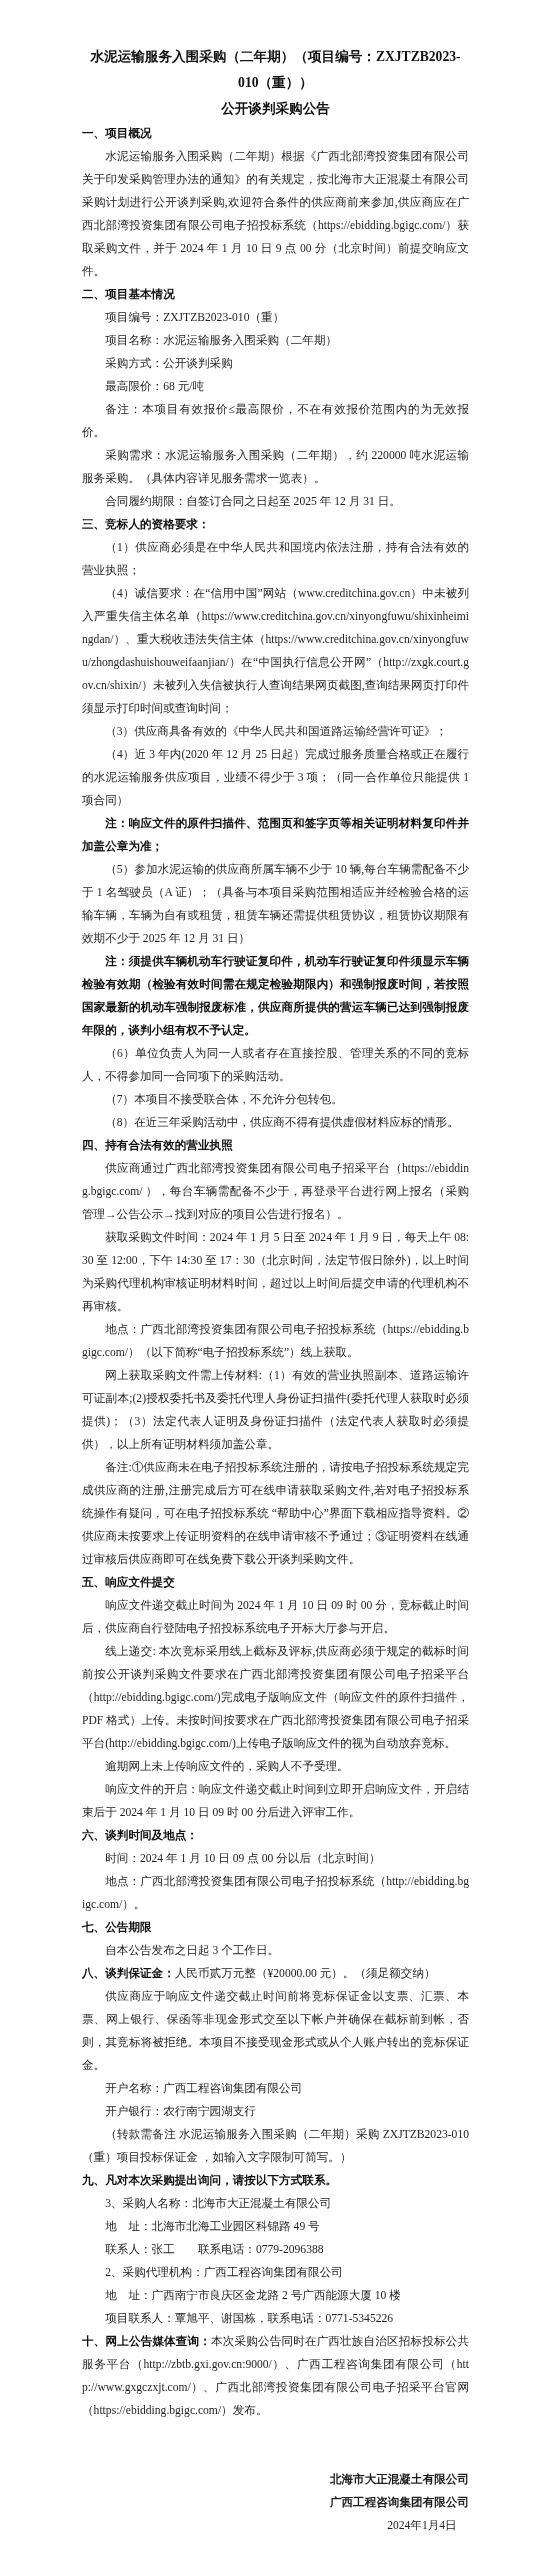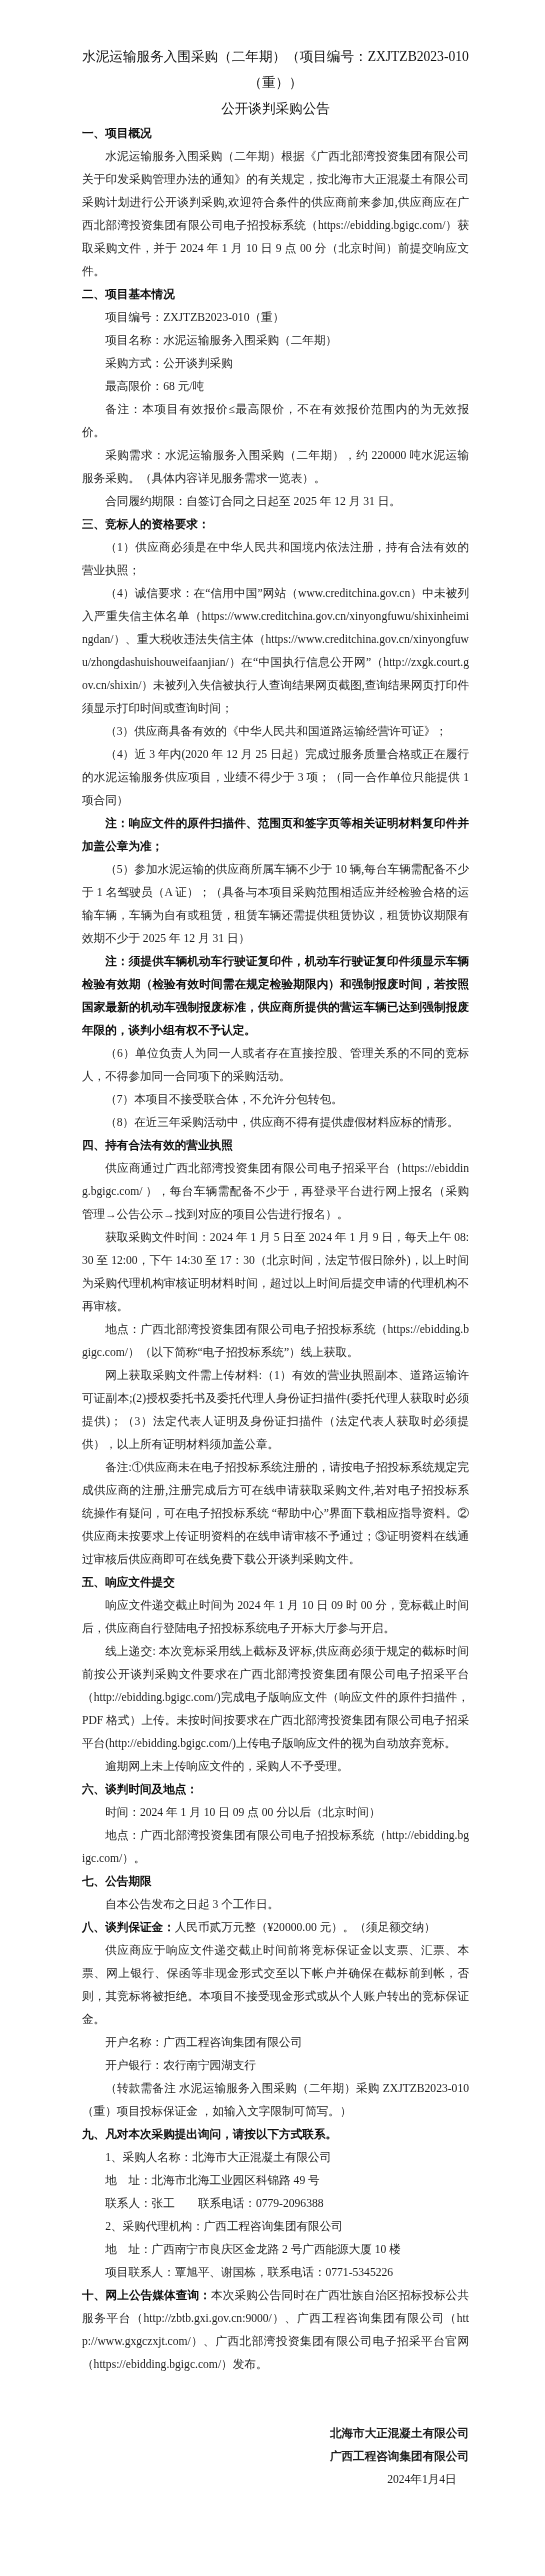--- a/index.html
+++ b/index.html
@@ -9,21 +9,21 @@
     background: #ffffff;
     box-sizing: border-box;
     padding: 44px 76px 82px 82px;
     font-family: "Liberation Serif", "DejaVu Serif", serif;
     font-size: 11.6px;
     line-height: 23px;
     color: #1f1f1f;
   }
   .title {
     font-size: 13.6px;
-    font-weight: normal;
+    font-weight: bold;
     text-align: center;
     line-height: 26px;
     color: #111111;
   }
   .heading {
     font-weight: bold;
     text-align: justify;
     color: #111111;
   }
   .para {
@@ -81,32 +81,33 @@
       <div class="heading">四、持有合法有效的营业执照</div>
       <div class="para">供应商通过广西北部湾投资集团有限公司电子招采平台（https://ebidding.bgigc.com/ ），每台车辆需配备不少于，再登录平台进行网上报名（采购管理→公告公示→找到对应的项目公告进行报名）。</div>
       <div class="para">获取采购文件时间：2024 年 1 月 5 日至 2024 年 1 月 9 日，每天上午 08:30 至 12:00，下午 14:30 至 17：30（北京时间，法定节假日除外)，以上时间为采购代理机构审核证明材料时间，超过以上时间后提交申请的代理机构不再审核。</div>
       <div class="para">地点：广西北部湾投资集团有限公司电子招投标系统（https://ebidding.bgigc.com/）（以下简称“电子招投标系统”）线上获取。</div>
       <div class="para">网上获取采购文件需上传材料:（1）有效的营业执照副本、道路运输许可证副本;(2)授权委托书及委托代理人身份证扫描件(委托代理人获取时必须提供)；（3）法定代表人证明及身份证扫描件（法定代表人获取时必须提供），以上所有证明材料须加盖公章。</div>
       <div class="para">备注:①供应商未在电子招投标系统注册的，请按电子招投标系统规定完成供应商的注册,注册完成后方可在线申请获取采购文件,若对电子招投标系统操作有疑问，可在电子招投标系统 “帮助中心”界面下载相应指导资料。②供应商未按要求上传证明资料的在线申请审核不予通过；③证明资料在线通过审核后供应商即可在线免费下载公开谈判采购文件。</div>
       <div class="heading">五、响应文件提交</div>
       <div class="para">响应文件递交截止时间为 2024 年 1 月 10 日 09 时 00 分，竞标截止时间后，供应商自行登陆电子招投标系统电子开标大厅参与开启。</div>
       <div class="para">线上递交: 本次竞标采用线上截标及评标,供应商必须于规定的截标时间前按公开谈判采购文件要求在广西北部湾投资集团有限公司电子招采平台（http://ebidding.bgigc.com/)完成电子版响应文件（响应文件的原件扫描件，PDF 格式）上传。未按时间按要求在广西北部湾投资集团有限公司电子招采平台(http://ebidding.bgigc.com/)上传电子版响应文件的视为自动放弃竞标。</div>
       <div class="para">逾期网上未上传响应文件的，采购人不予受理。</div>
+      <div class="para">响应文件的开启：响应文件递交截止时间到立即开启响应文件，开启结束后于 2024 年 1 月 10 日 09 时 00 分后进入评审工作。</div>
       <div class="heading">六、谈判时间及地点：</div>
       <div class="para">时间：2024 年 1 月 10 日 09 点 00 分以后（北京时间）</div>
       <div class="para">地点：广西北部湾投资集团有限公司电子招投标系统（http://ebidding.bgigc.com/）。</div>
       <div class="heading">七、公告期限</div>
       <div class="para">自本公告发布之日起 3 个工作日。</div>
       <div class="mixed"><span class="lead">八、谈判保证金：</span><span>人民币贰万元整（¥20000.00 元）。（须足额交纳）</span></div>
       <div class="para">供应商应于响应文件递交截止时间前将竞标保证金以支票、汇票、本票、网上银行、保函等非现金形式交至以下帐户并确保在截标前到帐，否则，其竞标将被拒绝。本项目不接受现金形式或从个人账户转出的竞标保证金。</div>
       <div class="para">开户名称：广西工程咨询集团有限公司</div>
       <div class="para">开户银行：农行南宁园湖支行</div>
       <div class="para">（转款需备注 水泥运输服务入围采购（二年期）采购 ZXJTZB2023-010（重）项目投标保证金 ，如输入文字限制可简写。）</div>
       <div class="heading">九、凡对本次采购提出询问，请按以下方式联系。</div>
-      <div class="para">1、采购人名称：北海市大正混凝土有限公司</div>
+      <div class="para">3、采购人名称：北海市大正混凝土有限公司</div>
       <div class="para">地　址：北海市北海工业园区科锦路 49 号</div>
       <div class="para">联系人：张工　　联系电话：0779-2096388</div>
       <div class="para">2、采购代理机构：广西工程咨询集团有限公司</div>
       <div class="para">地　址：广西南宁市良庆区金龙路 2 号广西能源大厦 10 楼</div>
       <div class="para">项目联系人：覃旭平、谢国栋，联系电话：0771-5345226</div>
       <div class="mixed"><span class="lead">十、网上公告媒体查询：</span><span>本次采购公告同时在广西壮族自治区招标投标公共服务平台（http://zbtb.gxi.gov.cn:9000/）、广西工程咨询集团有限公司（http://www.gxgczxjt.com/）、广西北部湾投资集团有限公司电子招采平台官网（https://ebidding.bgigc.com/）发布。</span></div>
       <div class="spacer"></div>
       <div class="sig">北海市大正混凝土有限公司</div>
       <div class="sig">广西工程咨询集团有限公司</div>
       <div class="sig-date">2024年1月4日</div>

